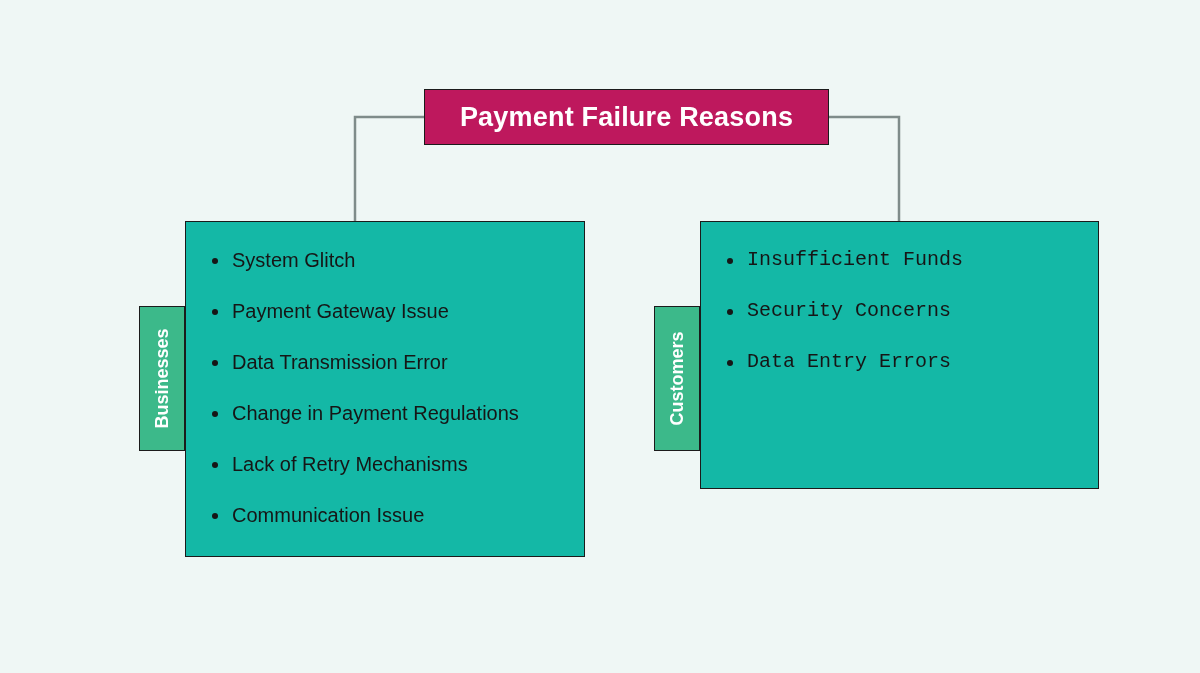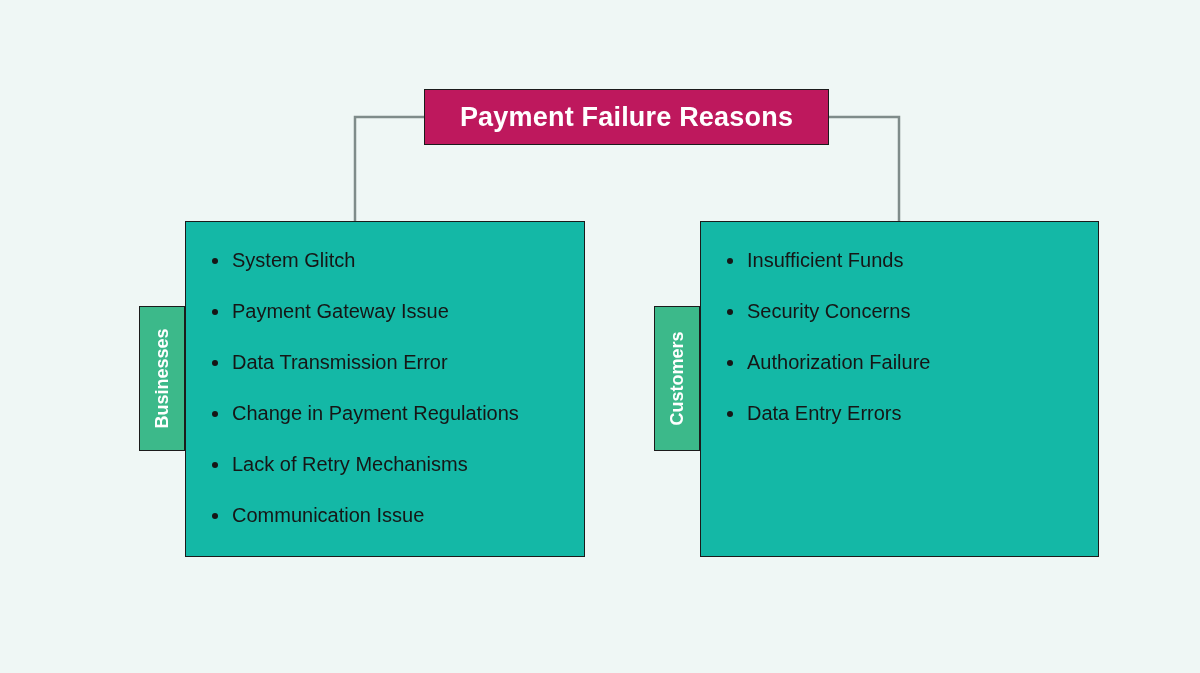--- a/index.html
+++ b/index.html
@@ -60,21 +60,22 @@
   .panel-left {
     left: 185px;
     top: 221px;
     width: 400px;
     height: 336px;
   }
   .panel-right {
     left: 700px;
     top: 221px;
     width: 399px;
-    height: 336px;
+    height: 268px;
+    font-family: Liberation Mono, monospace;
   }
 
   
   .side-tab {
     position: absolute;
     width: 46px;
     height: 145px;
     background: #3cb98a;
     border: 1.5px solid #1b1b1b;
     box-sizing: border-box;
@@ -141,21 +142,20 @@
       <li class="bullet-item">Change in Payment Regulations</li>
       <li class="bullet-item">Lack of Retry Mechanisms</li>
       <li class="bullet-item">Communication Issue</li>
     </ul>
   </div>
 
   <div class="panel panel-right">
     <ul class="bullet-list">
       <li class="bullet-item">Insufficient Funds</li>
       <li class="bullet-item">Security Concerns</li>
-      <li class="bullet-item">Authorization Failure</li>
       <li class="bullet-item">Data Entry Errors</li>
     </ul>
   </div>
 
   <div class="side-tab side-tab-left">
     <span class="side-tab-label">Businesses</span>
   </div>
 
   <div class="side-tab side-tab-right">
     <span class="side-tab-label">Customers</span>

